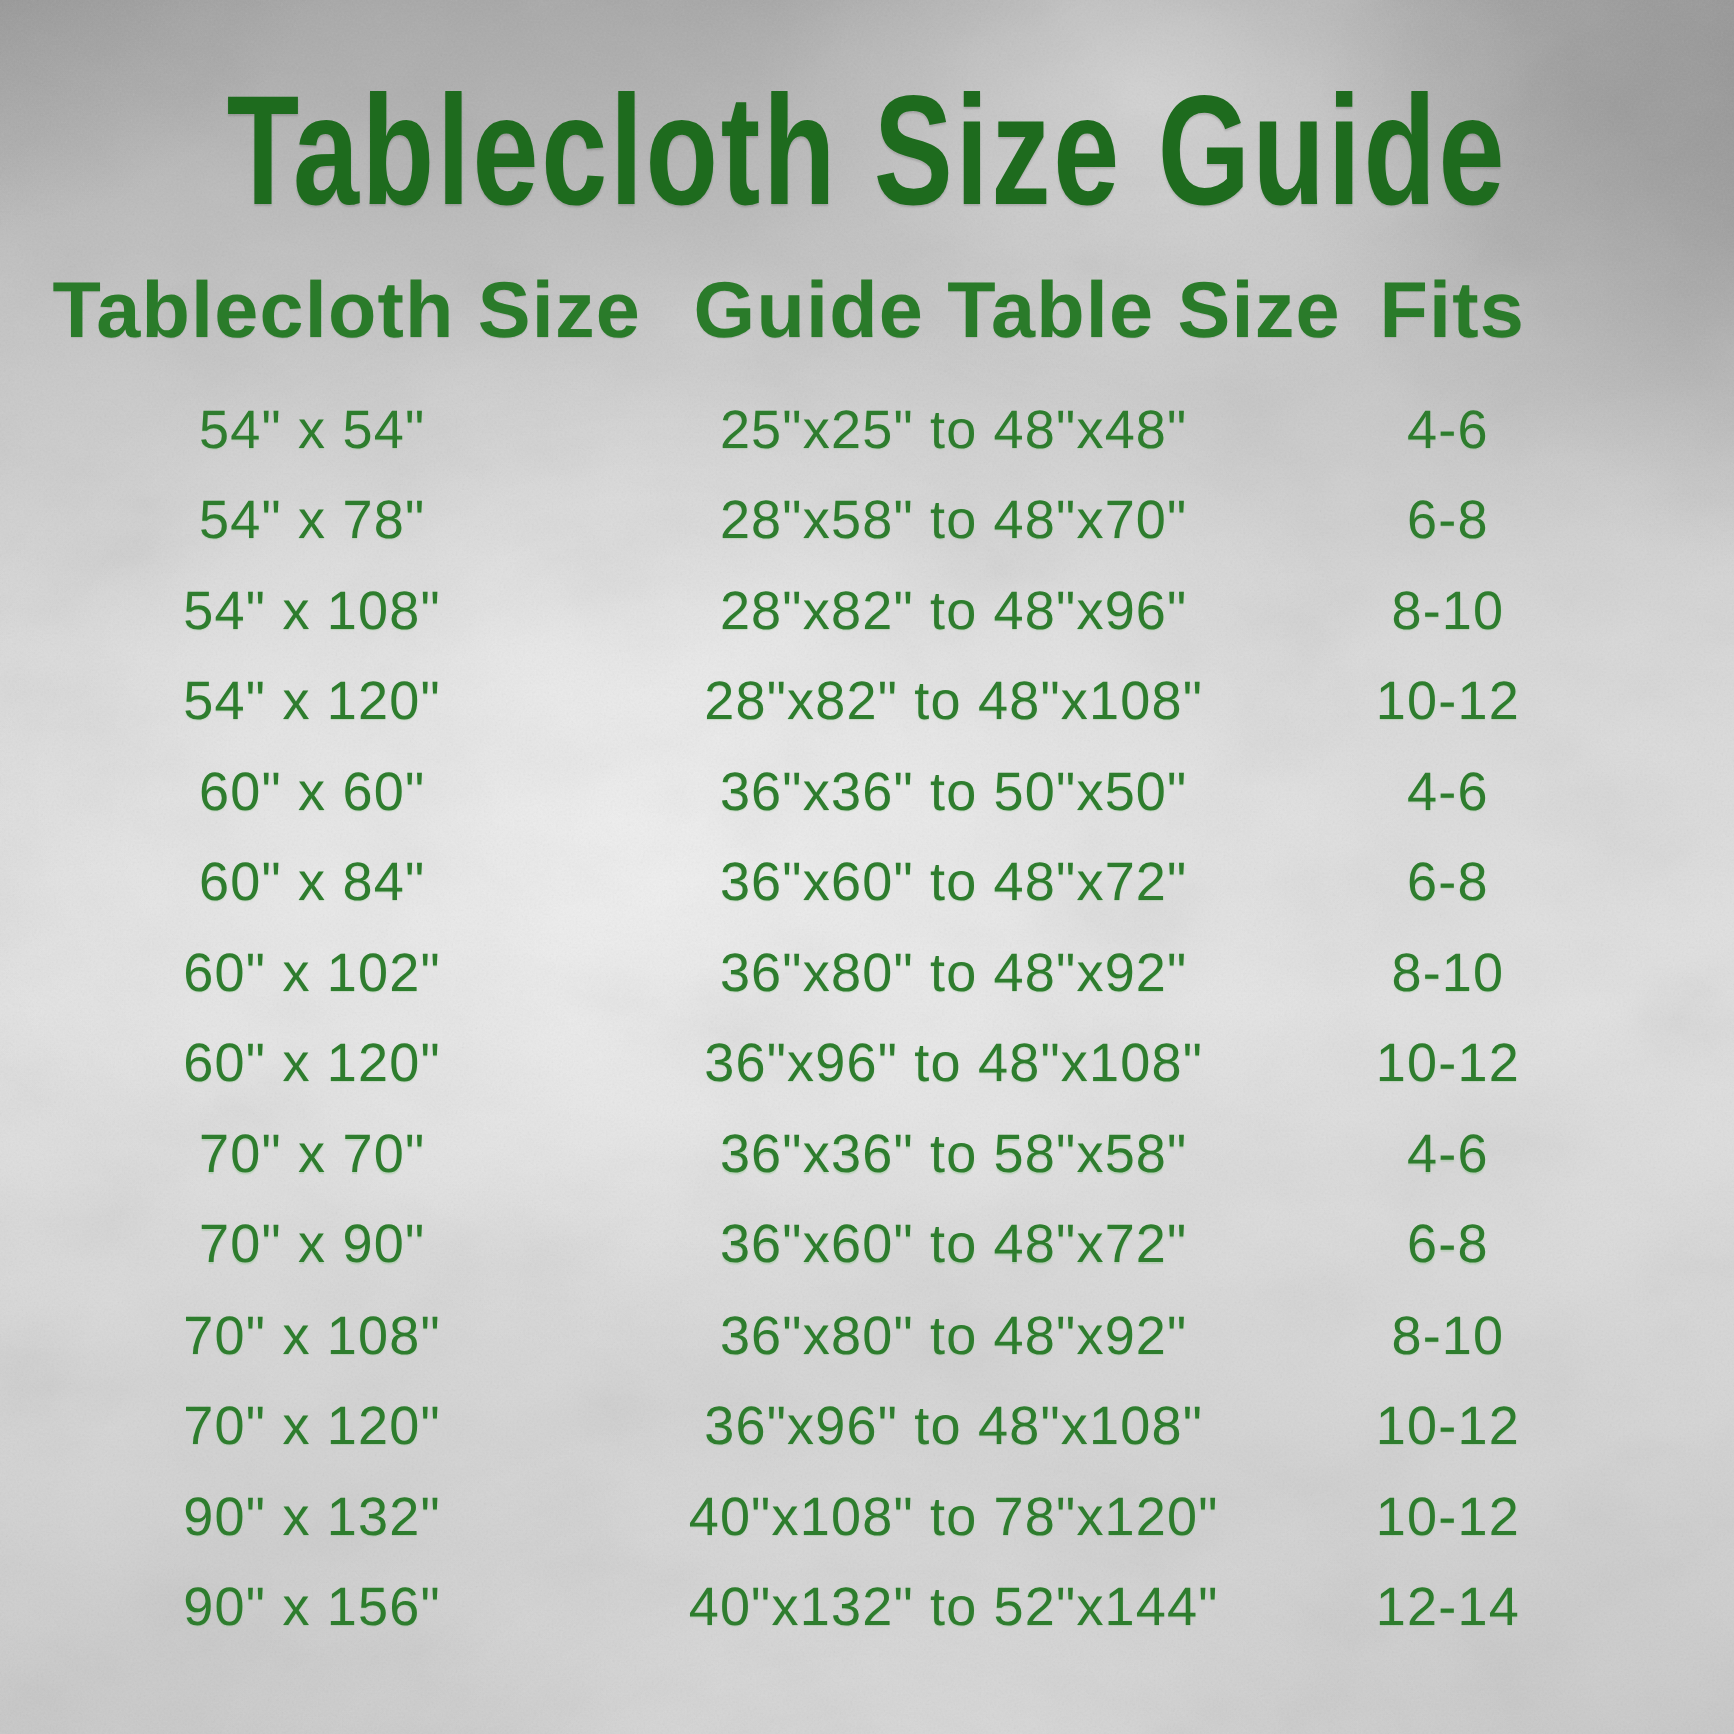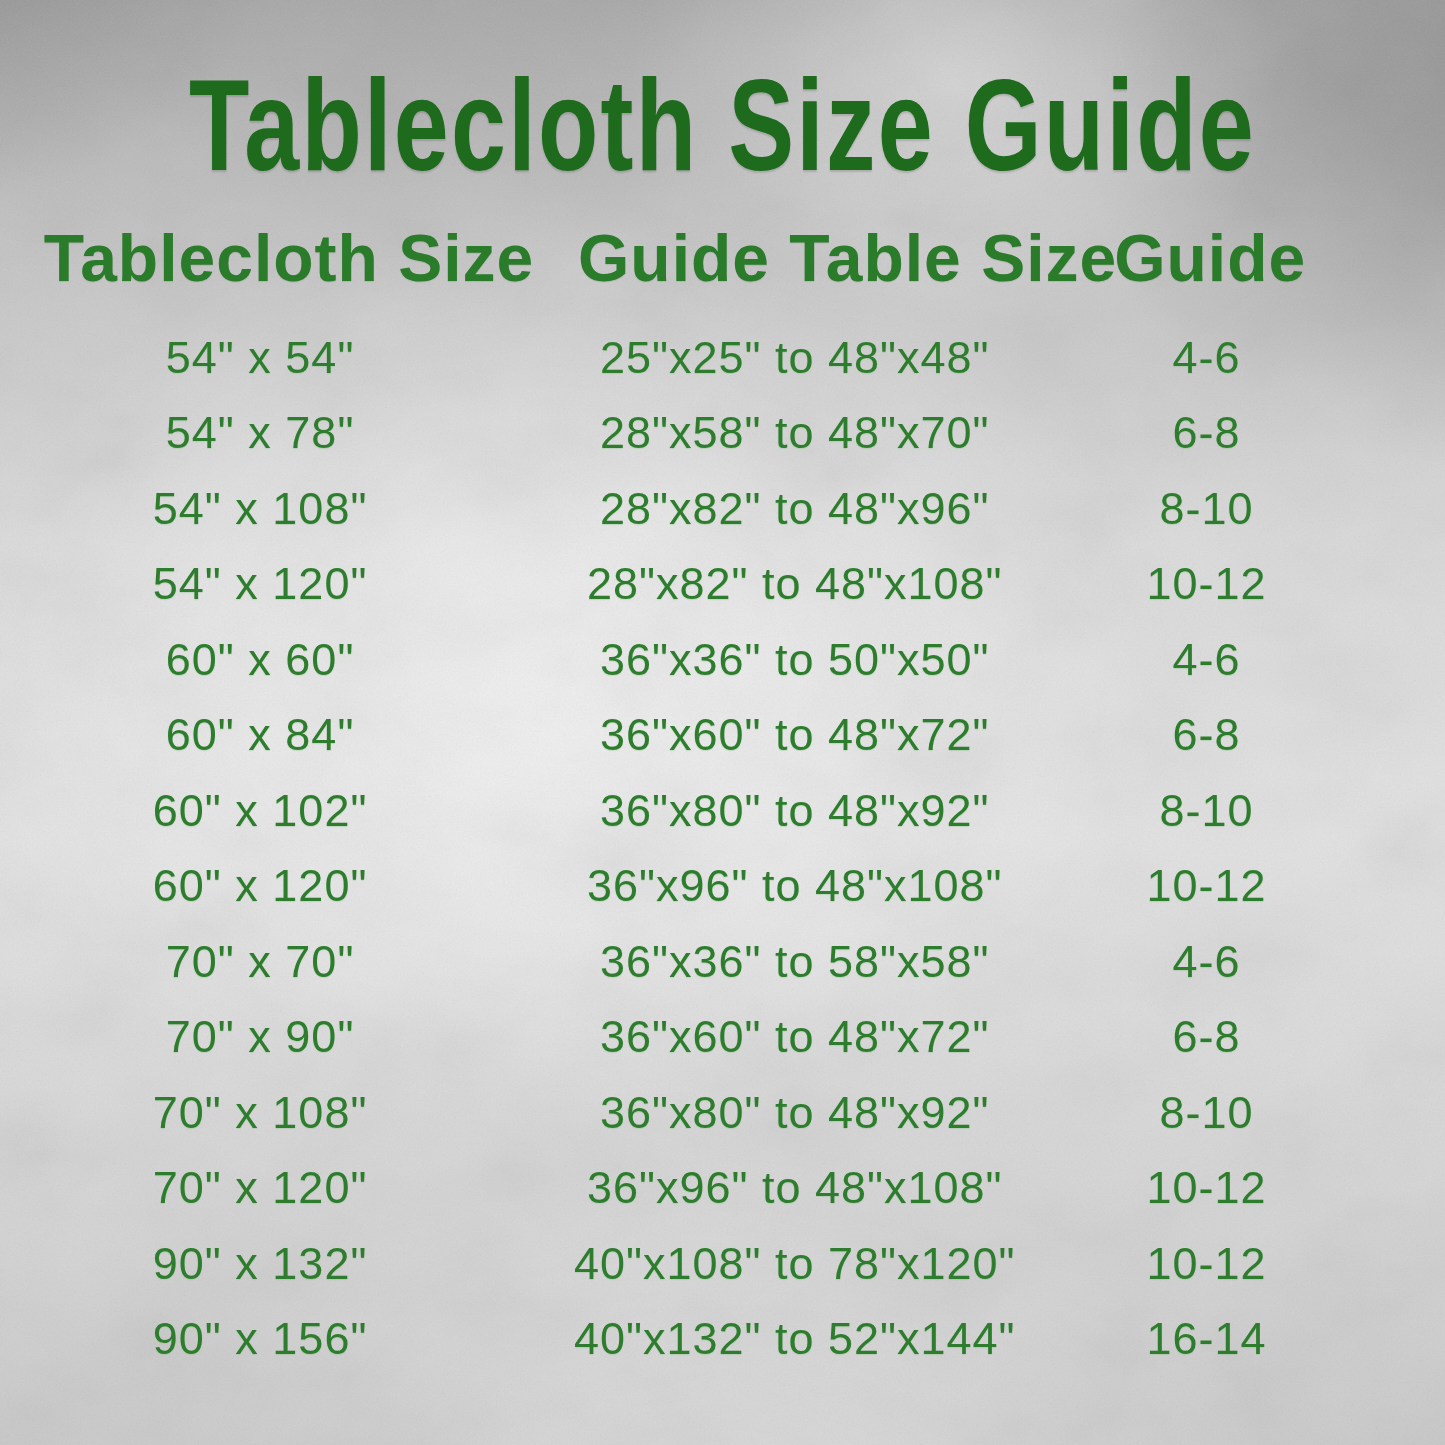--- a/index.html
+++ b/index.html
@@ -81,21 +81,21 @@
     </svg>
   </div>
 
   <div class="content">
 
     <h1 class="title">Tablecloth Size Guide</h1>
 
     <div class="thead">
       <div class="cell">Tablecloth Size</div>
       <div class="cell">Guide Table Size</div>
-      <div class="cell">Guide</div>
+      <div class="cell">Fits</div>
     </div>
 
     <div class="tbody" id="rows">
 
         <div class="trow">
           <div class="cell">54" x 54"</div>
           <div class="cell">25"x25" to 48"x48"</div>
           <div class="cell">4-6</div>
         </div>
 
@@ -167,18 +167,18 @@
 
         <div class="trow">
           <div class="cell">90" x 132"</div>
           <div class="cell">40"x108" to 78"x120"</div>
           <div class="cell">10-12</div>
         </div>
 
         <div class="trow">
           <div class="cell">90" x 156"</div>
           <div class="cell">40"x132" to 52"x144"</div>
-          <div class="cell">16-14</div>
+          <div class="cell">12-14</div>
         </div>
       </div>
 
   </div>
 </div>
 
 </body></html>

